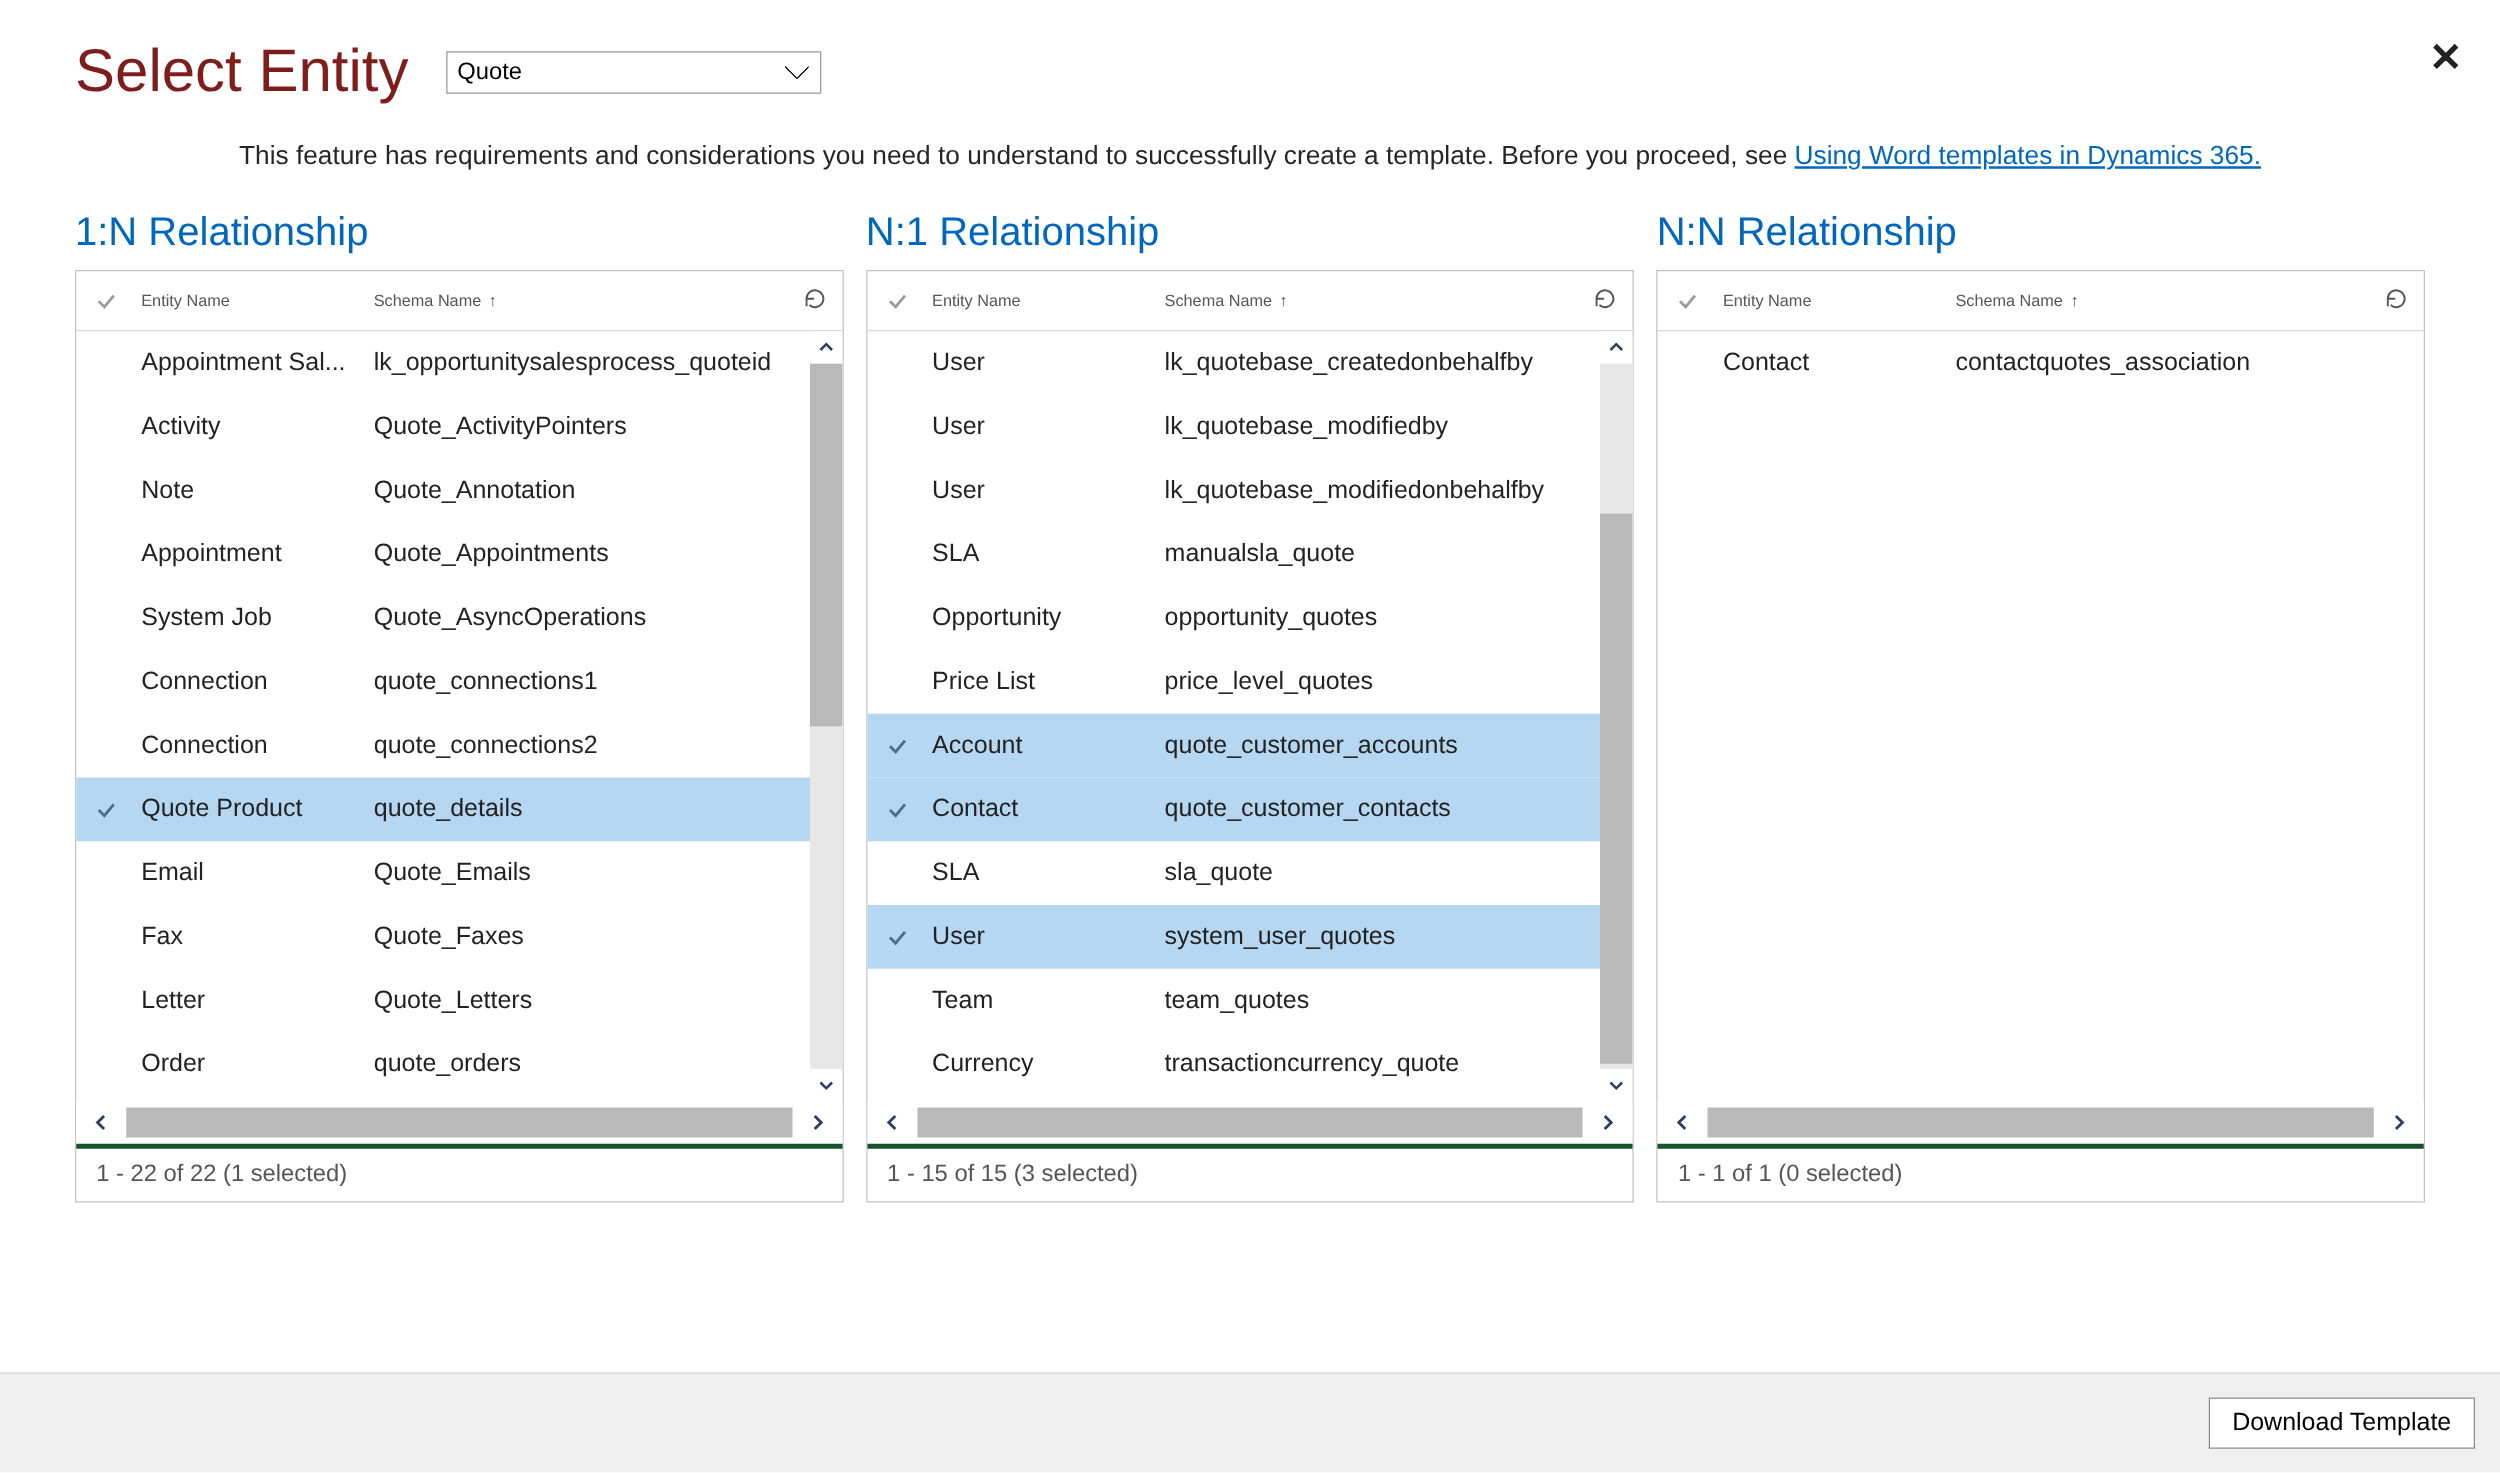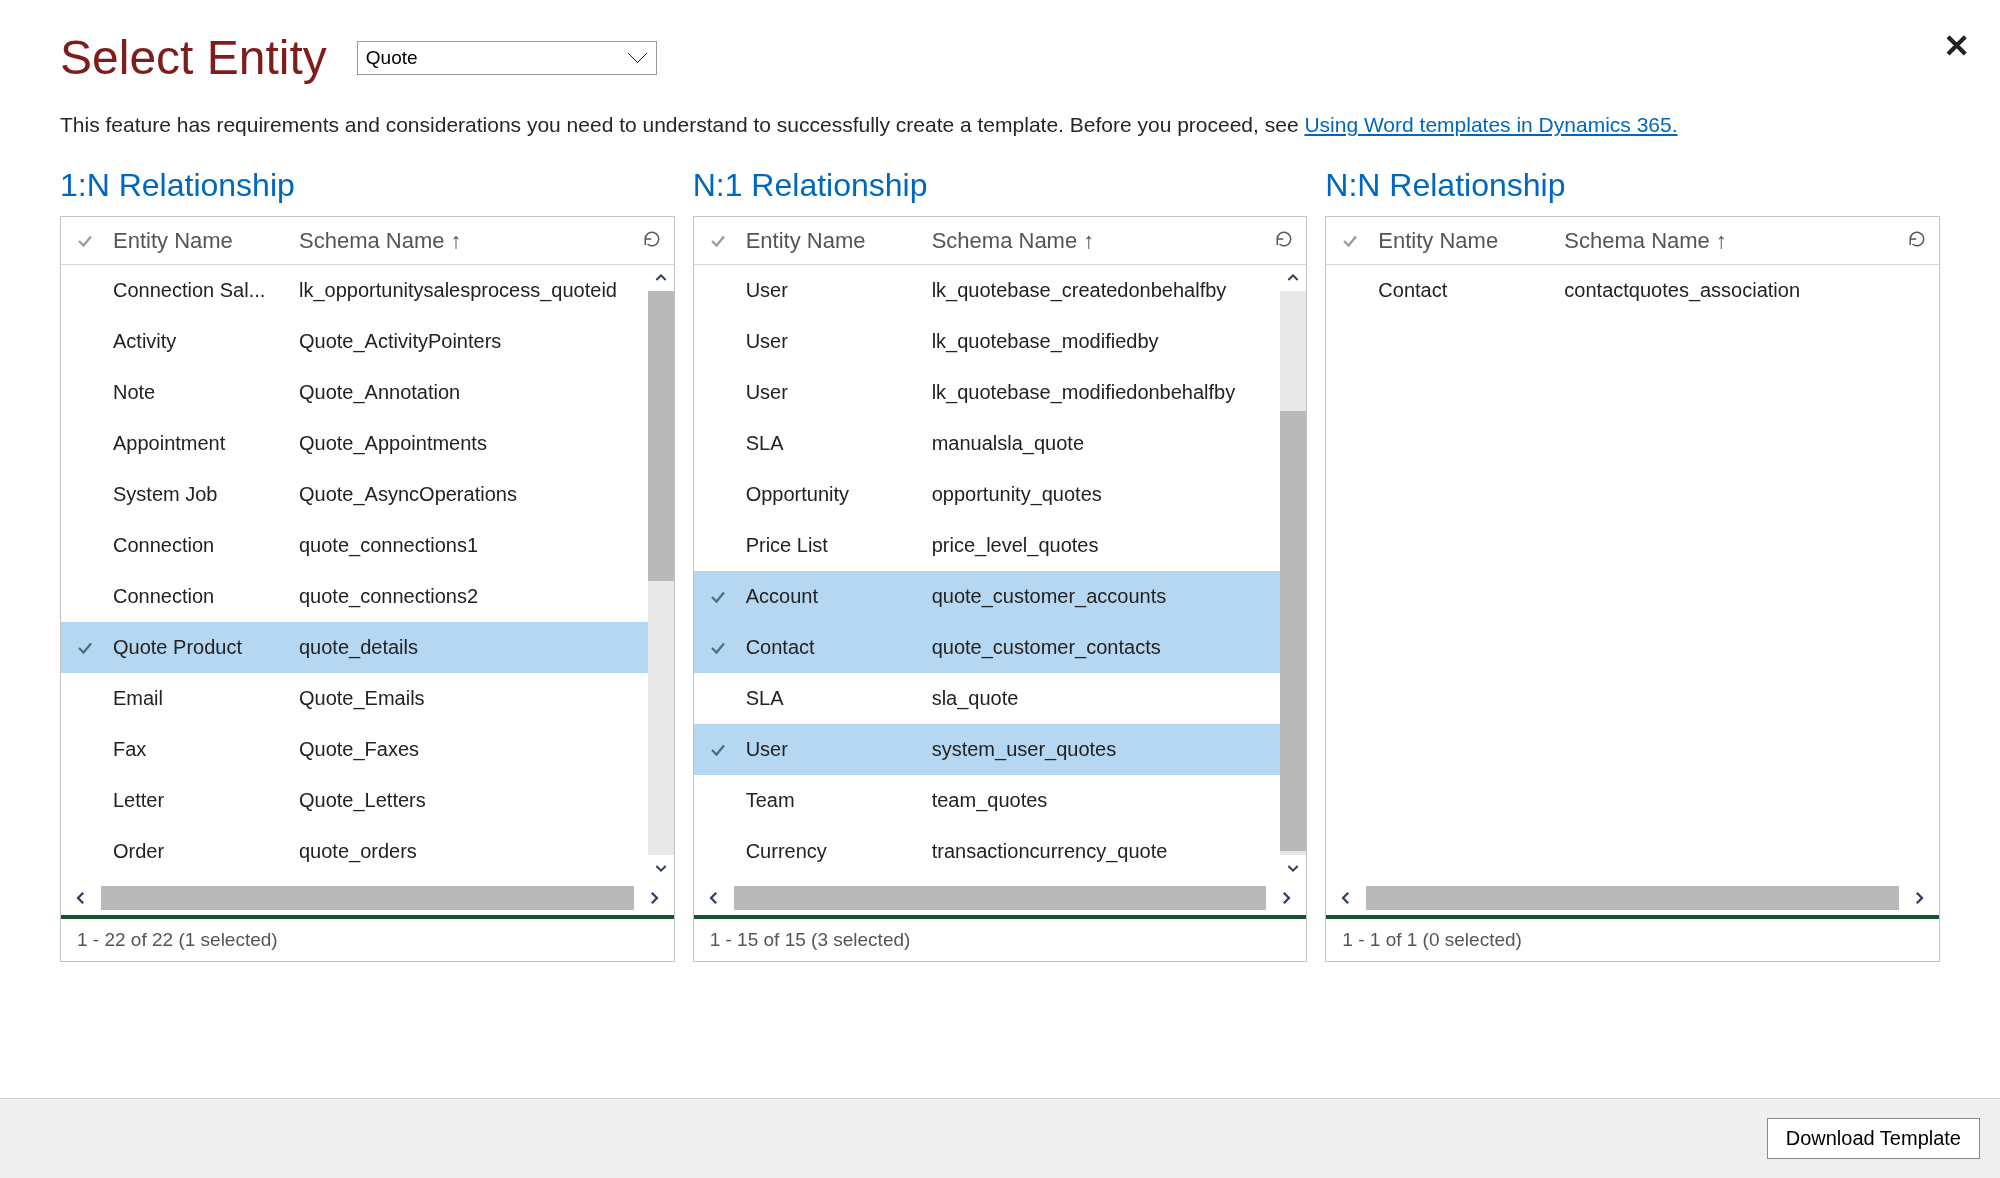--- a/index.html
+++ b/index.html
@@ -51,20 +51,21 @@
     background-image:
       linear-gradient(45deg, transparent 46%, #222 46%, #222 54%, transparent 54%),
       linear-gradient(-45deg, transparent 46%, #222 46%, #222 54%, transparent 54%);
     background-position: calc(100% - 18px) 54%, calc(100% - 9px) 54%;
     background-size: 10px 10px;
     background-repeat: no-repeat;
   }
   .desc-line {
     font-size: 21px;
     margin-bottom: 30px;
+    text-align: center;
   }
   .desc-line a {
     color: #0067bf;
     text-decoration: underline;
   }
   .columns {
     display: flex;
     gap: 18px;
   }
   .rel-col {
@@ -79,21 +80,21 @@
   }
   .rel-grid {
     border: 1px solid #c3c3c3;
     background: #fff;
   }
   .grid-header {
     display: flex;
     align-items: center;
     height: 48px;
     border-bottom: 1px solid #d8d8d8;
-    font-size: 22px;
+    font-size: 13px;
     color: #555;
     position: relative;
     justify-content: flex-end;
   }
   .hdr-check {
     width: 48px;
     display: flex;
     justify-content: center;
     color: #9a9a9a;
   }
@@ -270,21 +271,21 @@
         <div class="hdr-schema">Schema Name<span class="hdr-sort">↑</span></div>
         <div class="hdr-refresh"><svg class="ref" viewBox="0 0 24 24" fill="none" stroke="currentColor" stroke-width="2">
                 <path d="M3 12a9 9 0 1 1 3 6.7"></path>
                 <polyline points="3 22 3 14 11 14" transform="translate(0 -2)"></polyline>
               </svg></div>
       </div>
       <div class="grid-body">
 
     <div class="row">
       <div class="row-check"></div>
-      <div class="row-entity">Connection Sal...</div>
+      <div class="row-entity">Appointment Sal...</div>
       <div class="row-schema">lk_opportunitysalesprocess_quoteid</div>
       <div class="row-gutter"></div>
     </div>
     <div class="row">
       <div class="row-check"></div>
       <div class="row-entity">Activity</div>
       <div class="row-schema">Quote_ActivityPointers</div>
       <div class="row-gutter"></div>
     </div>
     <div class="row">

